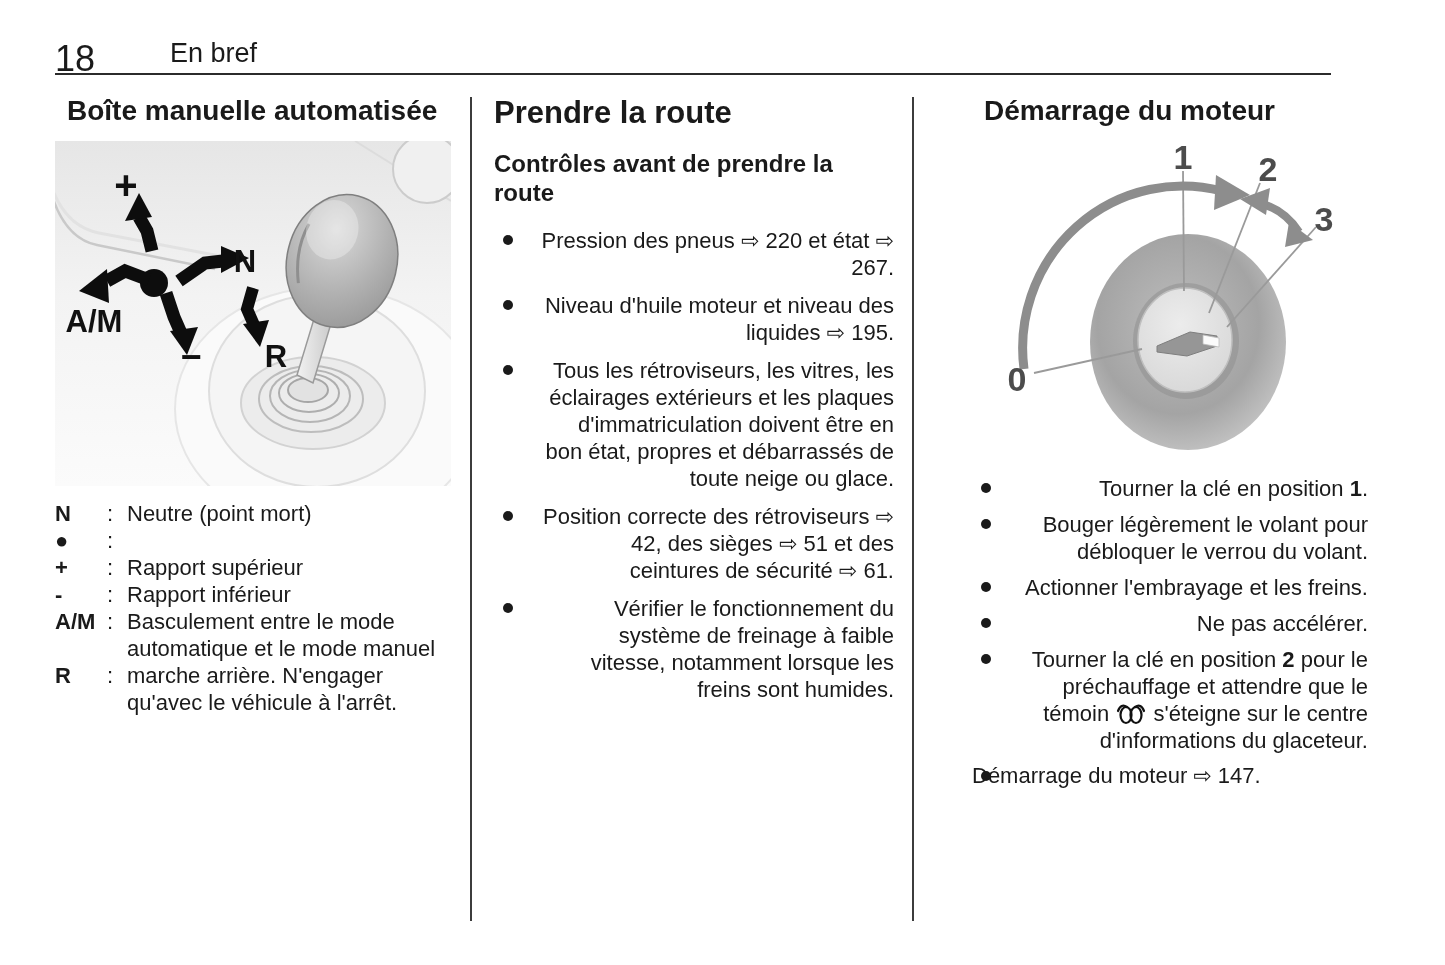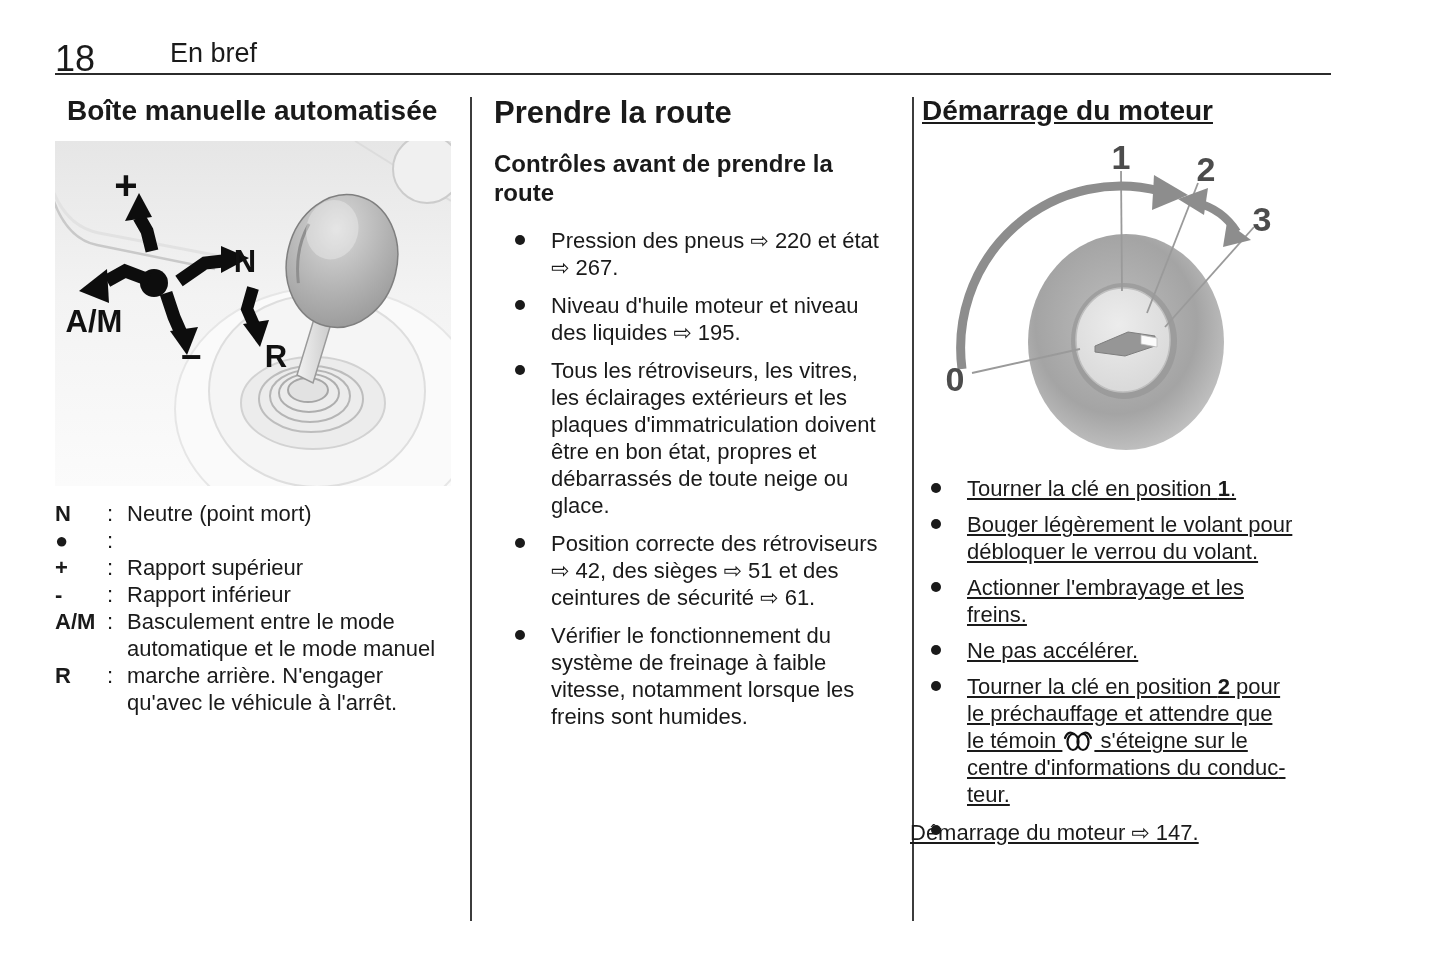--- a/index.html
+++ b/index.html
@@ -8,37 +8,37 @@
     font-family:"Liberation Sans","DejaVu Sans",sans-serif; color:#1a1a1a;
     overflow:hidden;
   }
   .page-number { position:absolute; left:55px; top:38px; font-size:36px; }
   .chapter-title { position:absolute; left:170px; top:38px; font-size:27px; }
   .header-rule { position:absolute; left:55px; top:73px; width:1276px; height:2px; background:#2b2b2b; }
 
   .col { position:absolute; top:95px; }
   #col1 { left:55px;  width:396px; }
   #col2 { left:494px; width:400px; }
-  #col3 { left:910px; width:396px;text-decoration:underline; }
+  #col3 { left:972px; width:396px; }
   .vdiv { position:absolute; top:97px; height:824px; width:2px; background:#3c3c3c; }
   #vdiv1 { left:470px; }
   #vdiv2 { left:912px; }
 
   .col-title { font-size:28px; font-weight:bold; margin:0 0 14px 12px; line-height:1.15; }
   .col-title-big { font-size:31px; font-weight:bold; margin:0 0 18px 0; line-height:1.15; }
   .subtitle { font-size:24px; font-weight:bold; line-height:1.22; margin:0 0 20px 0; }
 
   figure { margin:0 0 14px 0; padding:0; }
   figure svg { display:block; }
 
   .legend { font-size:22px; line-height:27px; }
   .legend-row { display:grid; grid-template-columns:52px 20px 1fr; }
   .legend-term { font-weight:bold; }
 
-  .bullets { list-style:none; margin:12px; padding:0; font-size:22px; line-height:27px; }
+  .bullets { list-style:none; margin:0; padding:0; font-size:22px; line-height:27px;text-align:right; }
   .bullets li { position:relative; padding-left:45px; }
   #col2 .bullets li { margin-bottom:11px; }
   #col3 .bullets li { margin-bottom:9px; }
   .dot { position:absolute; left:9px; top:8px; width:10px; height:10px; border-radius:50%; background:#1a1a1a; }
 
   .xref-footer { font-size:22px; margin-top:16px; }
   #col3 .xref-footer { margin-top:8px; }
   .keynum { font-weight:bold; }
 
   .glow-icon { vertical-align:-4px; margin:0 1px; }
@@ -266,21 +266,21 @@
     </li>
     <li>
       <span class="dot"></span>
       <span><span>Tourner la clé en position </span><span class="keynum">2</span><span> pour le préchauffage et attendre que le témoin </span><svg class="glow-icon" width="30" height="24" viewBox="0 0 30 24">
             <g fill="none" stroke="#111111" stroke-width="2.2" stroke-linecap="round">
               <ellipse cx="10" cy="14" rx="5.5" ry="8"></ellipse>
               <ellipse cx="20" cy="14" rx="5.5" ry="8"></ellipse>
               <path d="M2,10 Q5,2 11,6"></path>
               <path d="M19,6 Q25,2 28,10"></path>
             </g>
-          </svg><span> s'éteigne sur le centre d'informations du conduc­teur.</span></span>
+          </svg><span> s'éteigne sur le centre d'informations du glace­teur.</span></span>
     </li>
     <li>
       <span class="dot"></span>
     </li>
   </ul>
 
   <div class="xref-footer">Démarrage du moteur ⇨ 147.</div>
 </div>
 
 </body></html>

